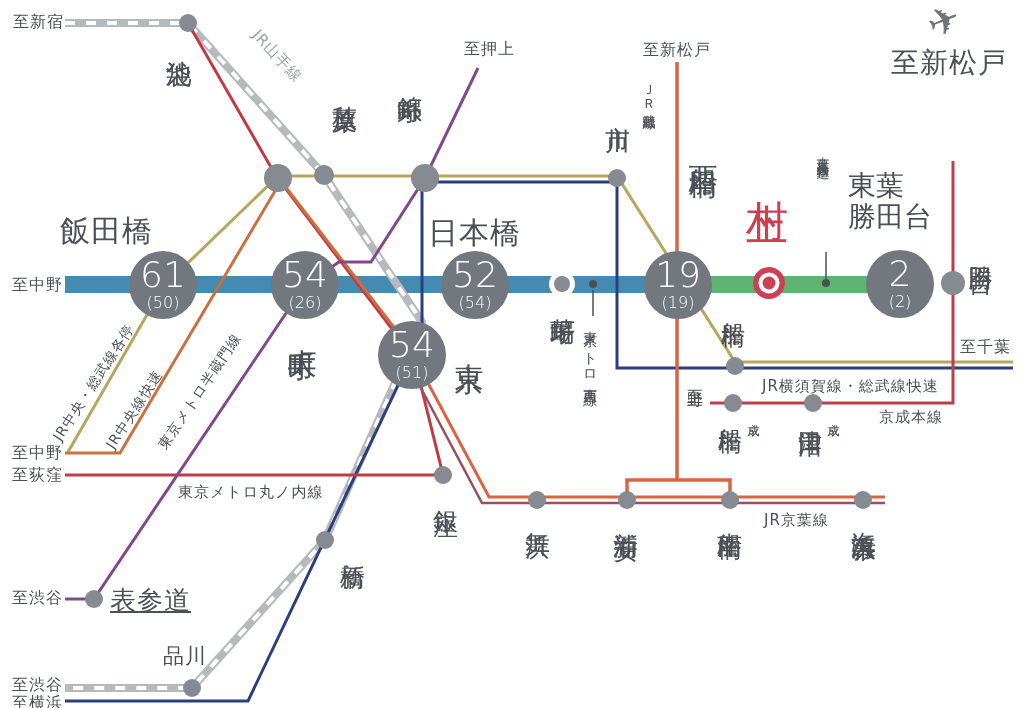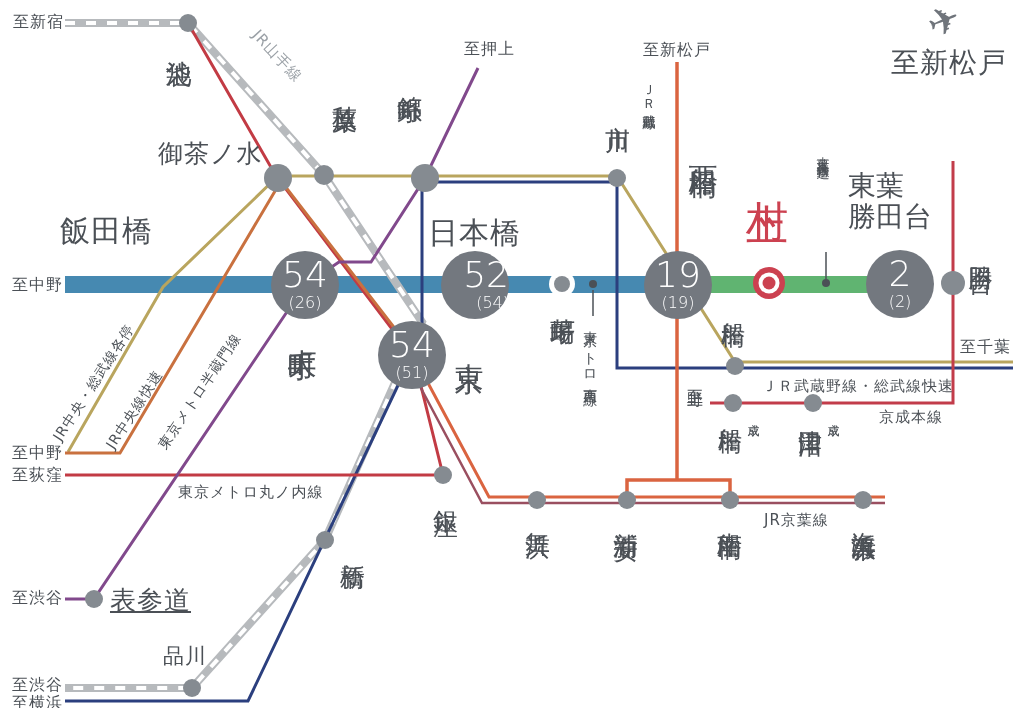--- a/index.html
+++ b/index.html
@@ -76,25 +76,29 @@
     <circle cx="953" cy="283" r="12" style="fill:var(--dot-gray)"></circle>
 
     <circle cx="562" cy="284" r="13" fill="#ffffff"></circle>
     <circle cx="562" cy="284" r="8" style="fill:var(--dot-gray)"></circle>
 
     <circle cx="769" cy="283" r="16" style="fill:var(--murakami-red)"></circle>
     <circle cx="769" cy="283" r="10.5" fill="#ffffff"></circle>
     <circle cx="769" cy="283" r="6.5" style="fill:var(--murakami-red)"></circle>
   </svg>
 
+  <div class="tc" style="left:129px;top:251px;width:68px;height:68px;">
+    <span class="n">61</span>
+    <span class="s">(50)</span>
+  </div>
   <div class="tc" style="left:271px;top:251px;width:68px;height:68px;">
     <span class="n">54</span>
     <span class="s">(26)</span>
   </div>
-  <div class="tc" style="left:441px;top:251px;width:68px;height:68px;align-items:flex-end;">
+  <div class="tc" style="left:441px;top:251px;width:68px;height:68px;">
     <span class="n">52</span>
     <span class="s">(54)</span>
   </div>
   <div class="tc" style="left:378px;top:321px;width:68px;height:68px;">
     <span class="n">54</span>
     <span class="s">(51)</span>
   </div>
   <div class="tc" style="left:644px;top:251px;width:68px;height:68px;">
     <span class="n">19</span>
     <span class="s">(19)</span>
@@ -119,26 +123,25 @@
   <div class="lbl edge v" style="left:686px;top:377px;">至上野</div>
 
   <div class="lbl linelbl gray rot" style="left:255px;top:24px;font-size:15px;transform:rotate(47deg);">JR山手線</div>
   <div class="lbl linelbl rot" style="left:57px;top:432px;transform:rotate(-57deg);">JR中央・総武線各停</div>
   <div class="lbl linelbl rot" style="left:110px;top:440px;transform:rotate(-57deg);">JR中央線快速</div>
   <div class="lbl linelbl rot" style="left:162px;top:440px;transform:rotate(-56deg);">東京メトロ半蔵門線</div>
   <div class="lbl linelbl" style="left:178px;top:484px;font-size:15px;">東京メトロ丸ノ内線</div>
   <div class="lbl linelbl v" style="left:641px;top:76px;font-size:13px;letter-spacing:1px;">ＪＲ武蔵野線</div>
   <div class="lbl linelbl v" style="left:582px;top:320px;letter-spacing:2px;">東京メトロ東西線</div>
   <div class="lbl linelbl v" style="left:815px;top:146px;font-size:13px;letter-spacing:2px;">東葉高速鉄道</div>
-  <div class="lbl linelbl" style="left:762px;top:378px;font-size:15px;">ＪＲ武蔵野線・総武線快速</div>
+  <div class="lbl linelbl" style="left:762px;top:378px;font-size:15px;">JR横須賀線・総武線快速</div>
   <div class="lbl linelbl" style="left:879px;top:409px;font-size:15px;">京成本線</div>
   <div class="lbl linelbl" style="left:764px;top:512px;font-size:15px;">JR京葉線</div>
 
   <div class="lbl v" style="left:164px;top:40px;font-size:26px;">池袋</div>
-  <div class="lbl" style="left:158px;top:140px;font-size:25px;letter-spacing:1px;">御茶ノ水</div>
   <div class="lbl v" style="left:330px;top:86px;font-size:25px;">秋葉原</div>
   <div class="lbl v" style="left:395px;top:76px;font-size:25px;">錦糸町</div>
   <div class="lbl v" style="left:603px;top:106px;font-size:25px;">市川</div>
   <div class="lbl" style="left:60px;top:214px;font-size:30px;letter-spacing:1px;">飯田橋</div>
   <div class="lbl" style="left:428px;top:216px;font-size:30px;letter-spacing:1px;">日本橋</div>
   <div class="lbl v" style="left:286px;top:326px;font-size:29px;">大手町</div>
   <div class="lbl v" style="left:453px;top:340px;font-size:29px;">東京</div>
   <div class="lbl v" style="left:548px;top:298px;font-size:25px;">茅場町</div>
   <div class="lbl v" style="left:687px;top:143px;font-size:29px;">西船橋</div>
   <div class="lbl v red" style="left:744px;top:167px;font-size:42px;letter-spacing:3px;">村上</div>

